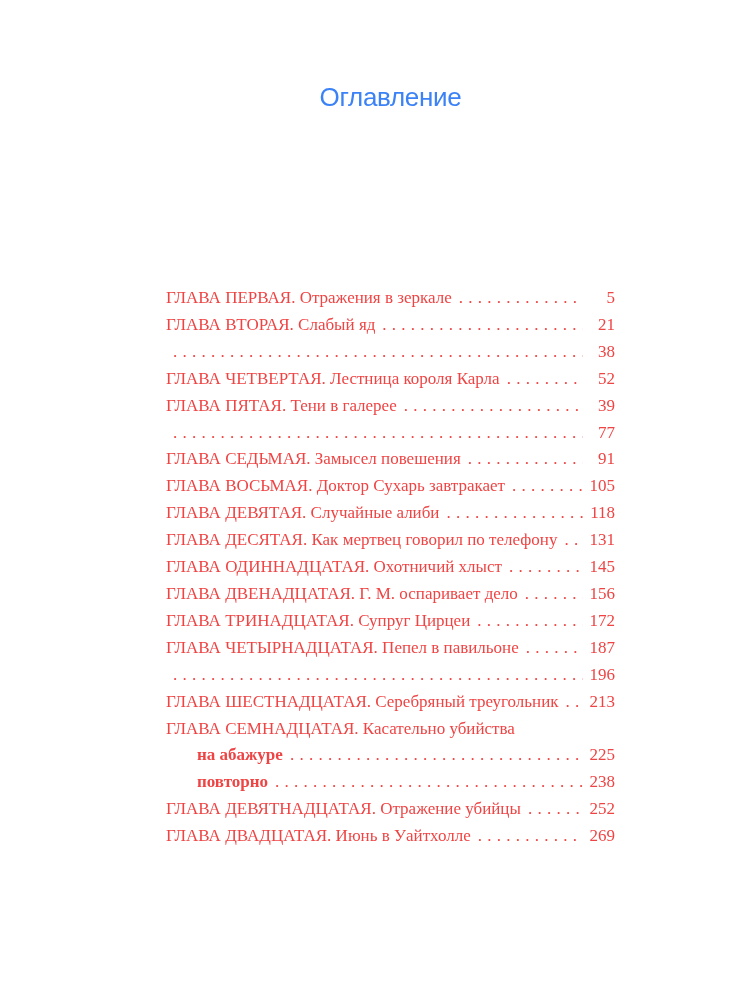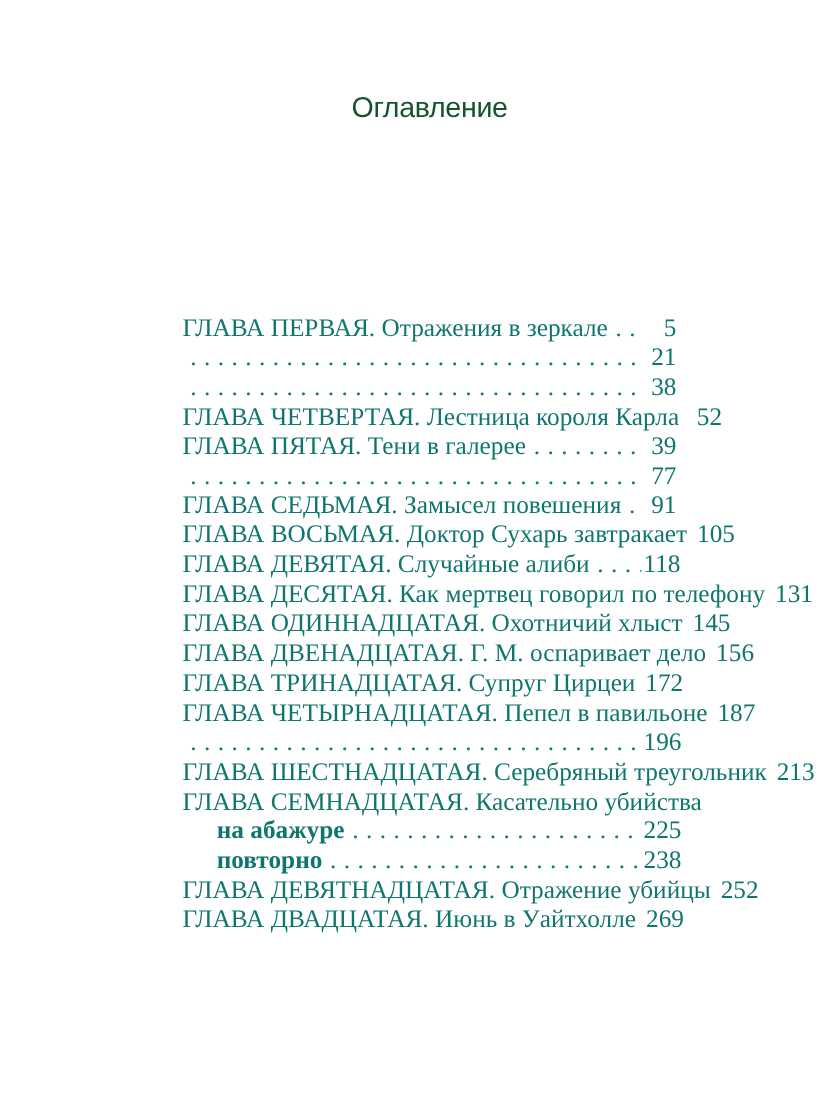--- a/index.html
+++ b/index.html
@@ -21,28 +21,28 @@
     width: 449px;
   }
   .title {
     margin: 82px 0 0 0;
     text-align: center;
     font-family: "Liberation Sans", sans-serif;
     font-weight: 400;
     font-size: 26px;
     line-height: 30px;
     letter-spacing: -0.3px;
-    color: #14532d;
+    color: #3b82f6;
   }
   .toc {
     margin-top: 173px;
     font-family: "Liberation Serif", serif;
-    font-size: 23px;
+    font-size: 17px;
     line-height: 26.9px;
-    color: #0f766e;
+    color: #ef4444;
   }
   .row {
     display: flex;
     align-items: baseline;
   }
   .row .t {
     white-space: nowrap;
   }
   .row.indent .t {
     padding-left: 31px;
@@ -72,20 +72,21 @@
 <div class="page">
   <div class="content">
     <h1 class="title">Оглавление</h1>
     <div class="toc">
         <div class="row">
     <span class="t">ГЛАВА ПЕРВАЯ. Отражения в зеркале</span>
     <span class="leader" aria-hidden="true">. . . . . . . . . . . . . . . . . . . . . . . . . . . . . . . . . . . . . . . . . . . . . . . . . . . . . . . . . . . . . . . . . . . . . . . . . . . . . . . . . . . . . . . . . . . . . . . . . . . .</span>
     <span class="p">5</span>
   </div>
         <div class="row">
+    <span class="t">ГЛАВА ВТОРАЯ. Слабый яд</span>
     <span class="leader" aria-hidden="true">. . . . . . . . . . . . . . . . . . . . . . . . . . . . . . . . . . . . . . . . . . . . . . . . . . . . . . . . . . . . . . . . . . . . . . . . . . . . . . . . . . . . . . . . . . . . . . . . . . . .</span>
     <span class="p">21</span>
   </div>
         <div class="row">
     <span class="leader" aria-hidden="true">. . . . . . . . . . . . . . . . . . . . . . . . . . . . . . . . . . . . . . . . . . . . . . . . . . . . . . . . . . . . . . . . . . . . . . . . . . . . . . . . . . . . . . . . . . . . . . . . . . . .</span>
     <span class="p">38</span>
   </div>
         <div class="row">
     <span class="t">ГЛАВА ЧЕТВЕРТАЯ. Лестница короля Карла</span>
     <span class="leader" aria-hidden="true">. . . . . . . . . . . . . . . . . . . . . . . . . . . . . . . . . . . . . . . . . . . . . . . . . . . . . . . . . . . . . . . . . . . . . . . . . . . . . . . . . . . . . . . . . . . . . . . . . . . .</span>

